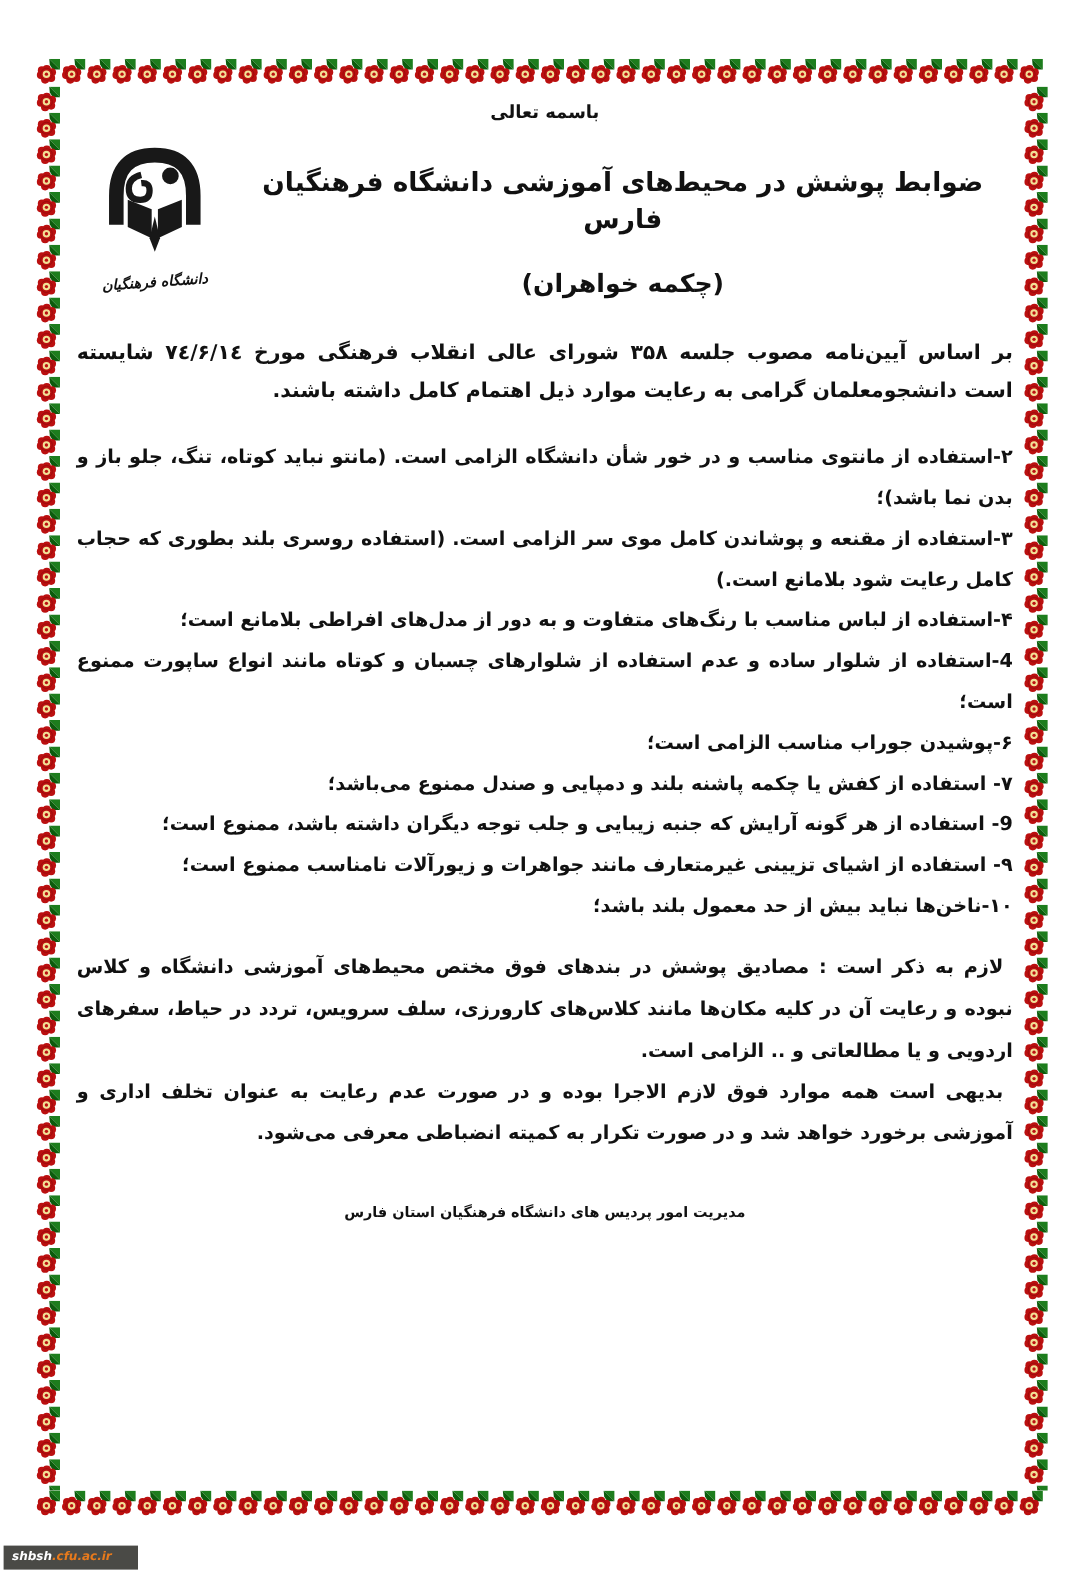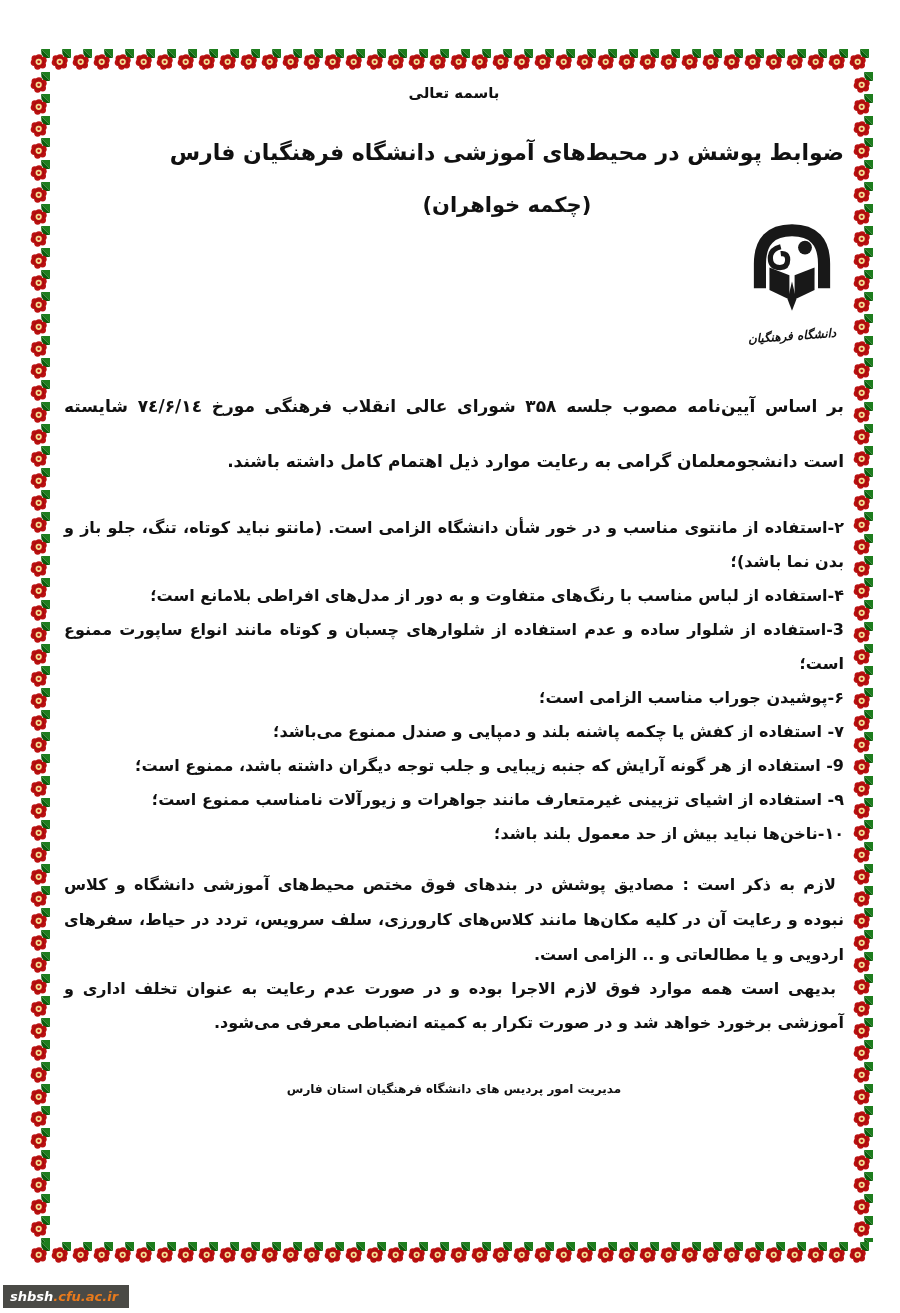--- a/index.html
+++ b/index.html
@@ -24,38 +24,38 @@
     position:absolute;top:74px;left:64px;right:56px;bottom:74px;
     direction:rtl;
     font-weight:bold;
   }
   .bismillah{
     text-align:center;
     font-size:15px;
     margin-top:10px;
     letter-spacing:0.5px;
   }
-  .header-row{display:flex;align-items:flex-start;margin-top:8px;flex-direction:column;}
+  .header-row{display:flex;align-items:center;margin-top:8px;}
   .titles{flex:1 1 auto;padding-top:28px;}
   .title-main{
     margin:0;text-align:center;
     font-size:22px;line-height:1.4;font-weight:bold;
   }
   .title-sub{
     margin:24px 0 0 0;text-align:center;
     font-size:21px;font-weight:bold;
   }
   .logo-box{flex:0 0 130px;text-align:center;padding-top:2px;}
   .logo-caption{
     font-size:12px;font-style:italic;font-weight:bold;margin-top:2px;
     transform:rotate(-4deg);
   }
   .intro{
     margin:30px 0 0 0;
-    font-size:17px;line-height:55px;
+    font-size:17px;line-height:32px;
     text-align:justify;
   }
   .rules{
     list-style:none;margin:22px 0 0 0;padding:0;
     font-size:16px;line-height:34px;
     text-align:right;
   }
   .rules li{text-align:justify;}
   .note,.closing{
     margin:16px 0 0 0;
@@ -68,22 +68,22 @@
     margin-top:42px;
     font-size:12px;
     text-align:center;
   }
   
   .watermark{
     position:absolute;left:3px;bottom:5px;
     background:var(--wm-bg,#4a4a46);
     color:#ffffff;
     font-style:italic;font-weight:bold;
-    font-size:13px;line-height:1;
-    padding:5px 11px 5px 7px;
+    font-size:10px;line-height:1;
+    padding:5px 22px 5px 7px;
     direction:ltr;
     font-family:"DejaVu Sans",sans-serif;
   }
   .wm-suffix{color:var(--wm-accent,#e87a1c);}
 </style>
 </head>
 <body>
 
 <div class="page">
 
@@ -3123,22 +3123,23 @@
           <path d="M60,72 L55,93 L60,106 L65,93 Z" fill="#181818"></path>
         </svg>
         <div class="logo-caption">دانشگاه فرهنگیان</div>
       </div>
     </div>
 
     <p class="intro">بر اساس آیین‌نامه مصوب جلسه ۳۵۸ شورای عالی انقلاب فرهنگی مورخ ۷٤/۶/۱٤ شایسته است دانشجومعلمان گرامی به رعایت موارد ذیل اهتمام کامل داشته باشند.</p>
 
     <ol class="rules">
         <li>۲-استفاده از مانتوی مناسب و در خور شأن دانشگاه الزامی است. (مانتو نباید کوتاه، تنگ، جلو باز و بدن نما باشد)؛</li>
+        <li>۳-استفاده از مقنعه و پوشاندن کامل موی سر الزامی است. (استفاده روسری بلند بطوری که حجاب کامل رعایت شود بلامانع است.)</li>
         <li>۴-استفاده از لباس مناسب با رنگ‌های متفاوت و به دور از مدل‌های افراطی بلامانع است؛</li>
-        <li>3-استفاده از شلوار ساده و عدم استفاده از شلوارهای چسبان و کوتاه مانند انواع ساپورت ممنوع است؛</li>
+        <li>4-استفاده از شلوار ساده و عدم استفاده از شلوارهای چسبان و کوتاه مانند انواع ساپورت ممنوع است؛</li>
         <li>۶-پوشیدن جوراب مناسب الزامی است؛</li>
         <li>۷- استفاده از کفش یا چکمه پاشنه بلند و دمپایی و صندل ممنوع می‌باشد؛</li>
         <li>9- استفاده از هر گونه آرایش که جنبه زیبایی و جلب توجه دیگران داشته باشد، ممنوع است؛</li>
         <li>۹- استفاده از اشیای تزیینی غیرمتعارف مانند جواهرات و زیورآلات نامناسب ممنوع است؛</li>
         <li>۱۰-ناخن‌ها نباید بیش از حد معمول بلند باشد؛</li>
       </ol>
 
     <p class="note">لازم به ذکر است : مصادیق پوشش در بندهای فوق مختص محیط‌های آموزشی دانشگاه و کلاس نبوده و رعایت آن در کلیه مکان‌ها مانند کلاس‌های کارورزی، سلف سرویس، تردد در حیاط، سفرهای اردویی و یا مطالعاتی و .. الزامی است.</p>
 
     <p class="closing">بدیهی است همه موارد فوق لازم الاجرا بوده و در صورت عدم رعایت به عنوان تخلف اداری و آموزشی برخورد خواهد شد و در صورت تکرار به کمیته انضباطی معرفی می‌شود.</p>

